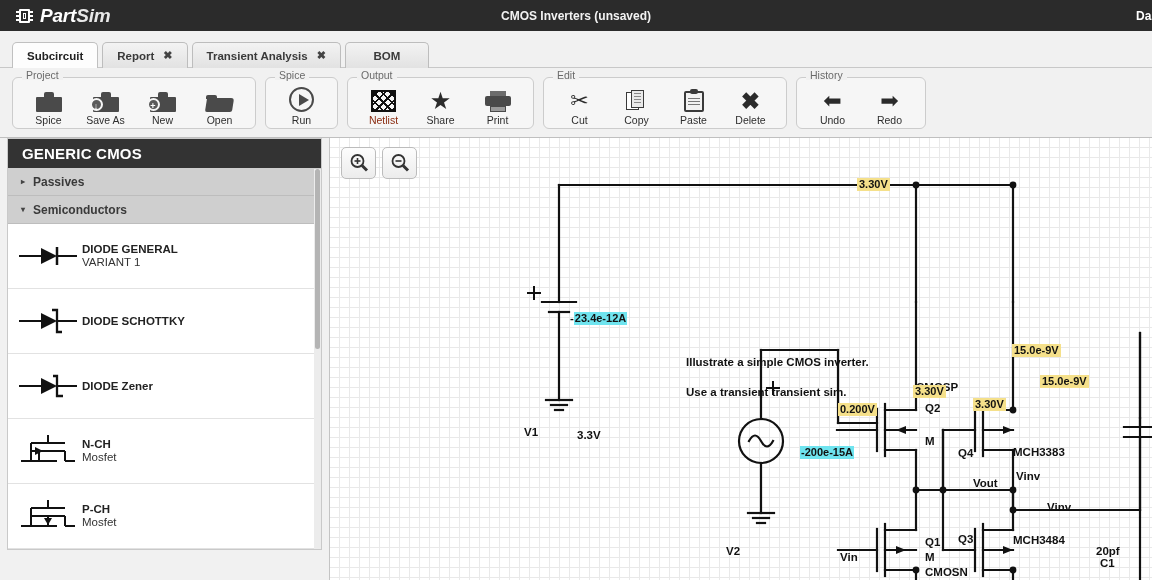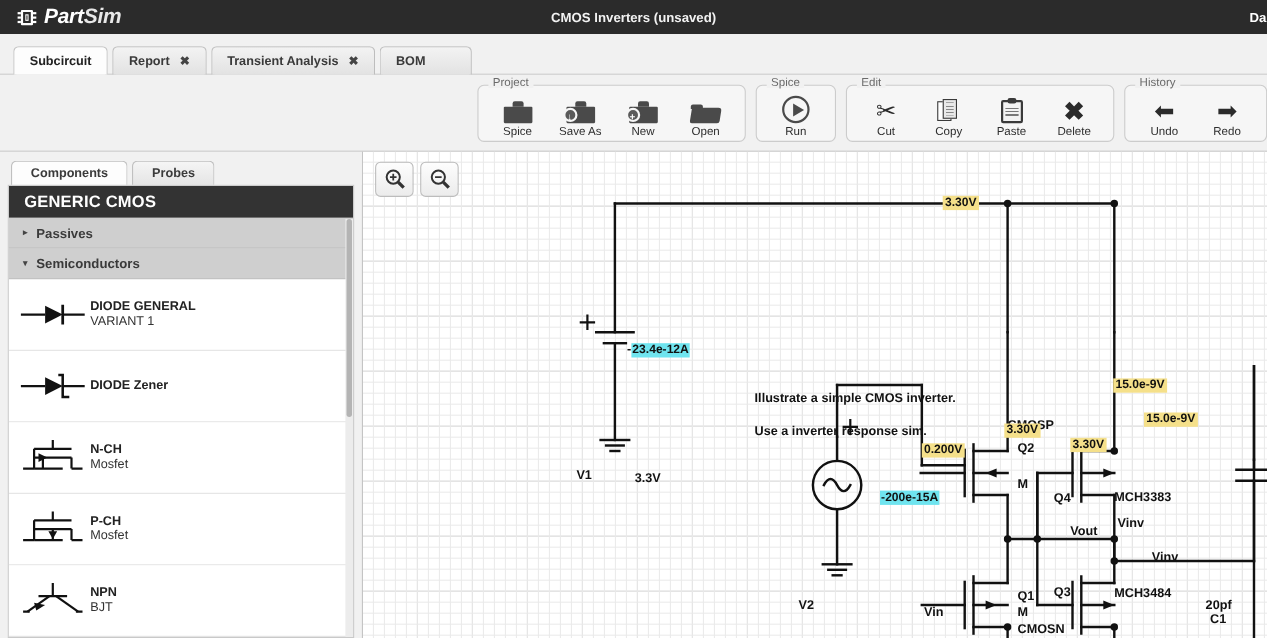--- a/index.html
+++ b/index.html
@@ -39,31 +39,31 @@
     height:37px;background:#f1f1f1;
     border-bottom:1px solid #c8c8c8;
     display:flex;align-items:flex-end;padding-left:12px;gap:4px;
     position:relative;
   }
   .tab{
     height:26px;min-width:84px;padding:0 14px;
     background:linear-gradient(#f3f3f3,#e2e2e2);
     border:1px solid #bdbdbd;border-bottom:none;
     border-top-left-radius:5px;border-top-right-radius:5px;
-    display:flex;align-items:center;gap:9px;
+    display:flex;align-items:center;justify-content:center;gap:9px;
     font-size:11.5px;font-weight:bold;color:#3a3a3a;
     position:relative;top:1px;
   }
   .tab.active{background:#fdfdfd;color:#222;border-color:#c0c0c0;}
   .tab .x{font-size:11px;font-weight:bold;color:#444;cursor:pointer;}
 
   
   .ribbon{
     height:70px;background:#f1f1f1;border-bottom:1px solid #bfbfbf;
-    display:flex;align-items:center;padding-left:12px;gap:9px;position:relative;justify-content:flex-end;
+    display:flex;align-items:center;padding-left:12px;gap:9px;position:relative;
   }
   .group{
     position:relative;height:52px;border:1px solid #cccccc;border-radius:6px;
     background:#f6f6f6;display:flex;align-items:center;padding:0 8px;gap:2px;
   }
   .group>.glabel{
     position:absolute;top:-8px;left:9px;background:#f1f1f1;
     padding:0 4px;font-size:10.5px;color:#6a6a6a;line-height:10px;
   }
   .btn{
@@ -256,20 +256,45 @@
     <div class="group">
       <div class="glabel">Spice</div>
       <div class="btn">
         <span class="ico">
             <span class="i-run"></span>
           </span>
         <span class="lab">Run</span>
       </div>
     </div>
 
+    <div class="group">
+      <div class="glabel">Output</div>
+      <div class="btn netlist">
+        <span class="ico">
+            <span class="i-netlist"></span>
+          </span>
+        <span class="lab">Netlist</span>
+      </div>
+      <div class="btn">
+        <span class="ico">
+            <span class="i-star">★</span>
+          </span>
+        <span class="lab">Share</span>
+      </div>
+      <div class="btn">
+        <span class="ico">
+          <span class="i-print">
+              <span class="top"></span>
+              <span class="mid"></span>
+              <span class="bot"></span>
+            </span>
+        </span>
+        <span class="lab">Print</span>
+      </div>
+    </div>
 
     <div class="group">
       <div class="glabel">Edit</div>
       <div class="btn">
         <span class="ico">
             <span class="i-cut">✂</span>
           </span>
         <span class="lab">Cut</span>
       </div>
       <div class="btn">
@@ -312,28 +337,20 @@
             <span class="i-arrow">➡</span>
           </span>
         <span class="lab">Redo</span>
       </div>
     </div>
   </div>
 
   <div class="body">
 
     <div class="sidebar">
-      <div class="side-tabs">
-        <div class="stab active">
-          <span>Components</span>
-        </div>
-        <div class="stab">
-          <span>Probes</span>
-        </div>
-      </div>
 
       <div class="panel">
         <div class="panel-title">GENERIC CMOS</div>
 
         <div class="cat">
           <span class="caret">▸</span>
           <span>Passives</span>
         </div>
         <div class="cat">
           <span class="caret">▾</span>
@@ -348,20 +365,34 @@
               <line x1="40" y1="4" x2="40" y2="22" stroke="#111" stroke-width="2.5"></line>
               <line x1="40" y1="13" x2="60" y2="13" stroke="#111" stroke-width="2"></line>
             </svg>
           </span>
           <span class="txt">
             <span class="t1">DIODE GENERAL</span>
             <span class="t2">VARIANT 1</span>
           </span>
         </div>
 
+        <div class="part">
+          <span class="sym">
+            <svg width="62" height="26" viewBox="0 0 62 26">
+              <line x1="2" y1="13" x2="24" y2="13" stroke="#111" stroke-width="2"></line>
+              <polygon points="24,5 40,13 24,21" fill="#111"></polygon>
+              <polyline points="35,2 40,2 40,24 45,24" fill="none" stroke="#111" stroke-width="2.3"></polyline>
+              <line x1="40" y1="13" x2="60" y2="13" stroke="#111" stroke-width="2"></line>
+            </svg>
+          </span>
+          <span class="txt">
+            <span class="t1">DIODE SCHOTTKY</span>
+            <span class="t2"></span>
+          </span>
+        </div>
 
         <div class="part">
           <span class="sym">
             <svg width="62" height="26" viewBox="0 0 62 26">
               <line x1="2" y1="13" x2="24" y2="13" stroke="#111" stroke-width="2"></line>
               <polygon points="24,5 40,13 24,21" fill="#111"></polygon>
               <polyline points="36,3 40,3 40,23 46,23" fill="none" stroke="#111" stroke-width="2.3"></polyline>
               <line x1="40" y1="13" x2="60" y2="13" stroke="#111" stroke-width="2"></line>
             </svg>
           </span>
@@ -604,21 +635,21 @@
       <div class="lbl" style="left:510px;top:413px">Vin</div>
       <div class="lbl" style="left:595px;top:398px">Q1</div>
       <div class="lbl" style="left:595px;top:413px">M</div>
       <div class="lbl" style="left:595px;top:428px">CMOSN</div>
       <div class="lbl" style="left:628px;top:395px">Q3</div>
       <div class="lbl" style="left:683px;top:396px">MCH3484</div>
       <div class="lbl" style="left:766px;top:407px">20pf</div>
       <div class="lbl" style="left:770px;top:419px">C1</div>
 
       <div class="note" style="left:356px;top:218px">Illustrate a simple CMOS inverter.</div>
-      <div class="note" style="left:356px;top:248px">Use a inverter response sim.</div>
+      <div class="note" style="left:356px;top:248px">Use a transient transient sim.</div>
 
       <div class="vtag" style="left:527px;top:40px">3.30V</div>
       <div class="vtag" style="left:682px;top:206px">15.0e-9V</div>
       <div class="vtag" style="left:710px;top:237px">15.0e-9V</div>
       <div class="vtag" style="left:508px;top:265px">0.200V</div>
       <div class="vtag" style="left:583px;top:247px">3.30V</div>
       <div class="vtag" style="left:643px;top:260px">3.30V</div>
 
       <div style="position:absolute;left:240px;top:170px;z-index:6">
         <span class="lbl" style="position:static">-</span><span class="itag" style="position:static;display:inline-block">23.4e-12A</span>

